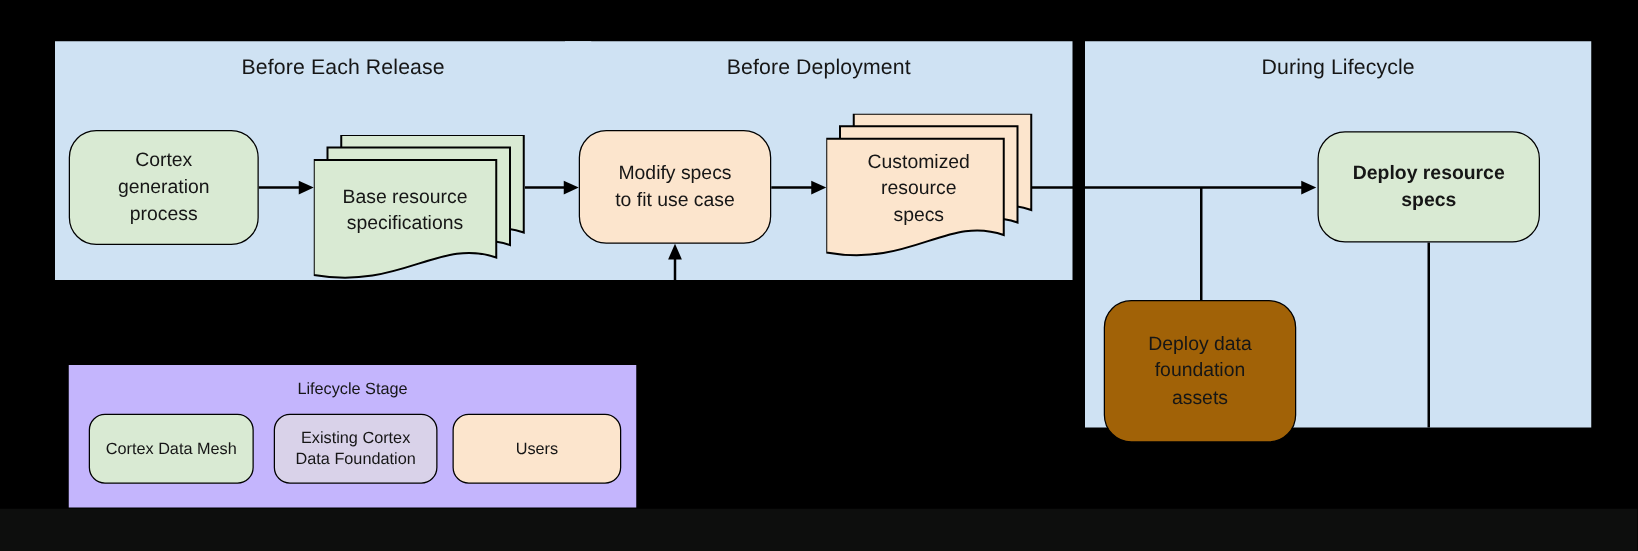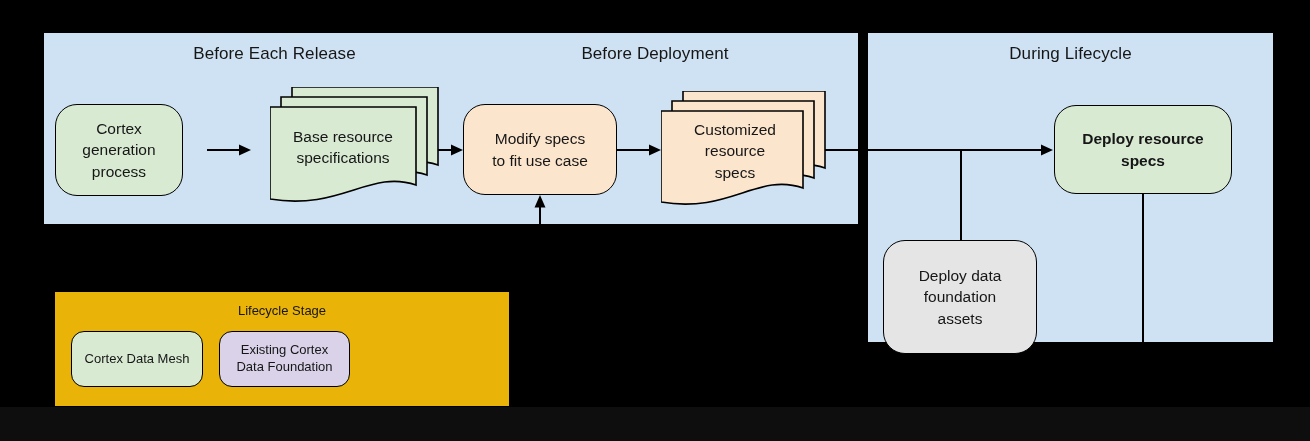--- a/index.html
+++ b/index.html
@@ -79,55 +79,56 @@
     </g>
     <g>
       <line x1="540" y1="224" x2="540" y2="206" stroke="#000" stroke-width="2"></line>
       <polygon points="540,195 534.5,207.5 545.5,207.5" fill="#000"></polygon>
     </g>
     <g>
       <line x1="1143" y1="194" x2="1143" y2="342" stroke="#000" stroke-width="2"></line>
     </g>
   </svg>
 
-  <div class="node" style="left: 55px; top: 104px; width: 128px; height: 92px; background: rgb(217, 234, 211);">Cortex
+  <div class="node" style="left: 55px; top: 104px; width: 152px; height: 92px; background: rgb(217, 234, 211);">Cortex
 generation
 process</div>
 
   <div class="node" style="left: 463px; top: 104px; width: 154px; height: 91px; background: rgb(252, 229, 205);">Modify specs
 to fit use case</div>
 
   <div class="node" style="left: 1054px; top: 105px; width: 178px; height: 89px; background: rgb(217, 234, 211); font-weight: bold;">Deploy resource
 specs</div>
 
-  <div class="node" style="left: 883px; top: 240px; width: 154px; height: 114px; background: #e5e5e5;">Deploy data
+  <div class="node" style="left: 883px; top: 240px; width: 154px; height: 114px; background: #a16207;">Deploy data
 foundation
 assets</div>
 
-  <div class="stack" style="left:251px;top:87px;width:170px;height:120px;margin-left:19px;">
+  <div class="stack" style="left:251px;top:108px;width:170px;height:120px;">
     <svg width="170" height="120" viewBox="0 0 170 120">
       <path d="M22,0 H168 V78 C122,62 92,104 22,92 Z" stroke="#000" stroke-width="1.6" fill="#d9ead3"></path>
       <path d="M11,10 H157 V88 C111,72 81,114 11,102 Z" stroke="#000" stroke-width="1.6" fill="#d9ead3"></path>
       <path d="M0,20 H146 V98 C100,82 70,124 0,112 Z" stroke="#000" stroke-width="1.6" fill="#d9ead3"></path>
     </svg>
     <div class="stack-label" style="left:0;top:20px;width:146px;height:80px;">Base resource
 specifications</div>
   </div>
 
   <div class="stack" style="left:661px;top:91px;width:167px;height:120px;">
     <svg width="167" height="120" viewBox="0 0 167 120">
       <path d="M22,0 H164 V77 C119,61 90,103 22,91 Z" stroke="#000" stroke-width="1.6" fill="#fce5cd"></path>
       <path d="M11,10 H153 V87 C108,71 79,113 11,101 Z" stroke="#000" stroke-width="1.6" fill="#fce5cd"></path>
       <path d="M0,20 H142 V97 C97,81 68,123 0,111 Z" stroke="#000" stroke-width="1.6" fill="#fce5cd"></path>
     </svg>
     <div class="stack-label" style="left:0;top:20px;width:148px;height:80px;">Customized
 resource
 specs</div>
   </div>
 
-  <div class="legend" style="background: #eab308;">
+  <div class="legend" style="background: #c4b5fd;">
     <span class="legend-title">Lifecycle Stage</span>
     <div class="legend-item" style="left: 164px; width: 131px; background: rgb(217, 210, 233);">Existing Cortex
 Data Foundation</div>
     <div class="legend-item" style="left: 16px; width: 132px; background: rgb(217, 234, 211);">Cortex Data Mesh</div>
+    <div class="legend-item" style="left: 307px; width: 135px; background: rgb(252, 229, 205);">Users</div>
   </div>
 
 </div>
 
 </body></html>

